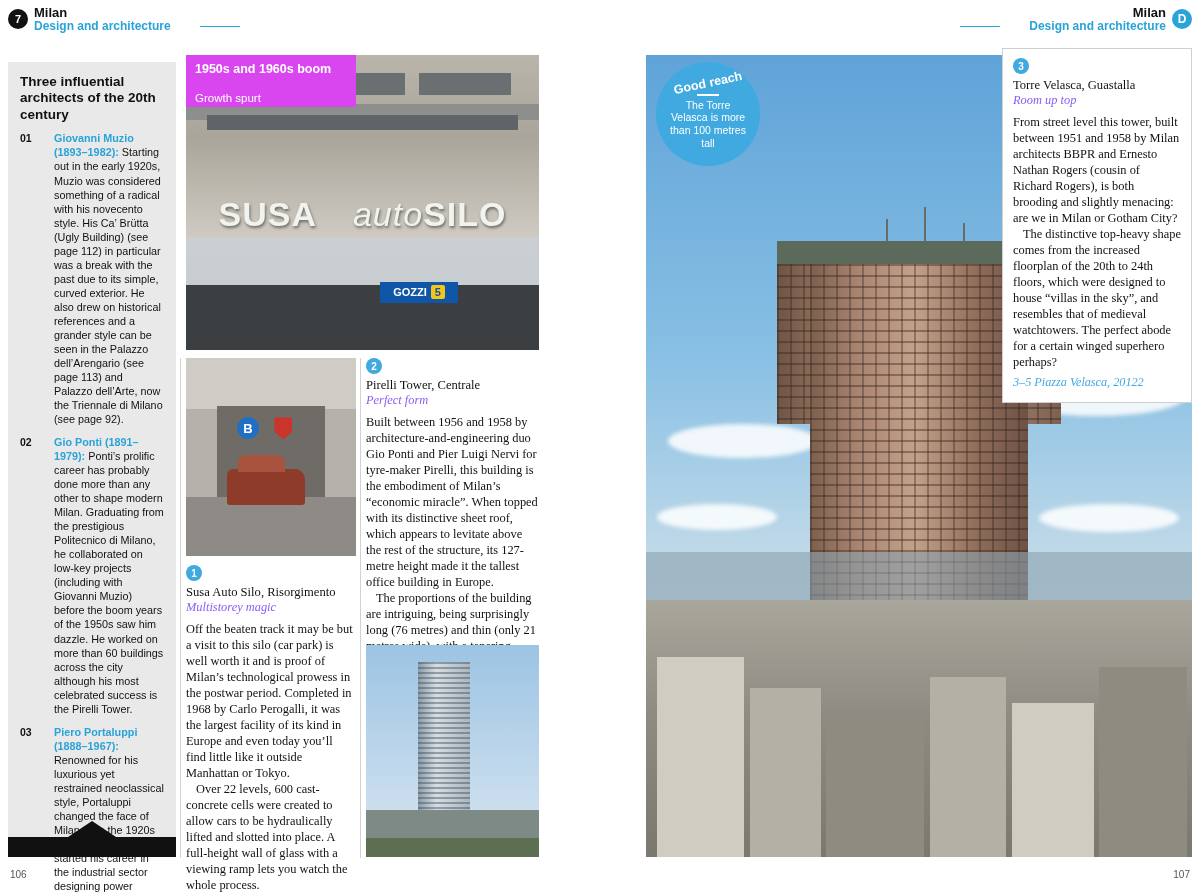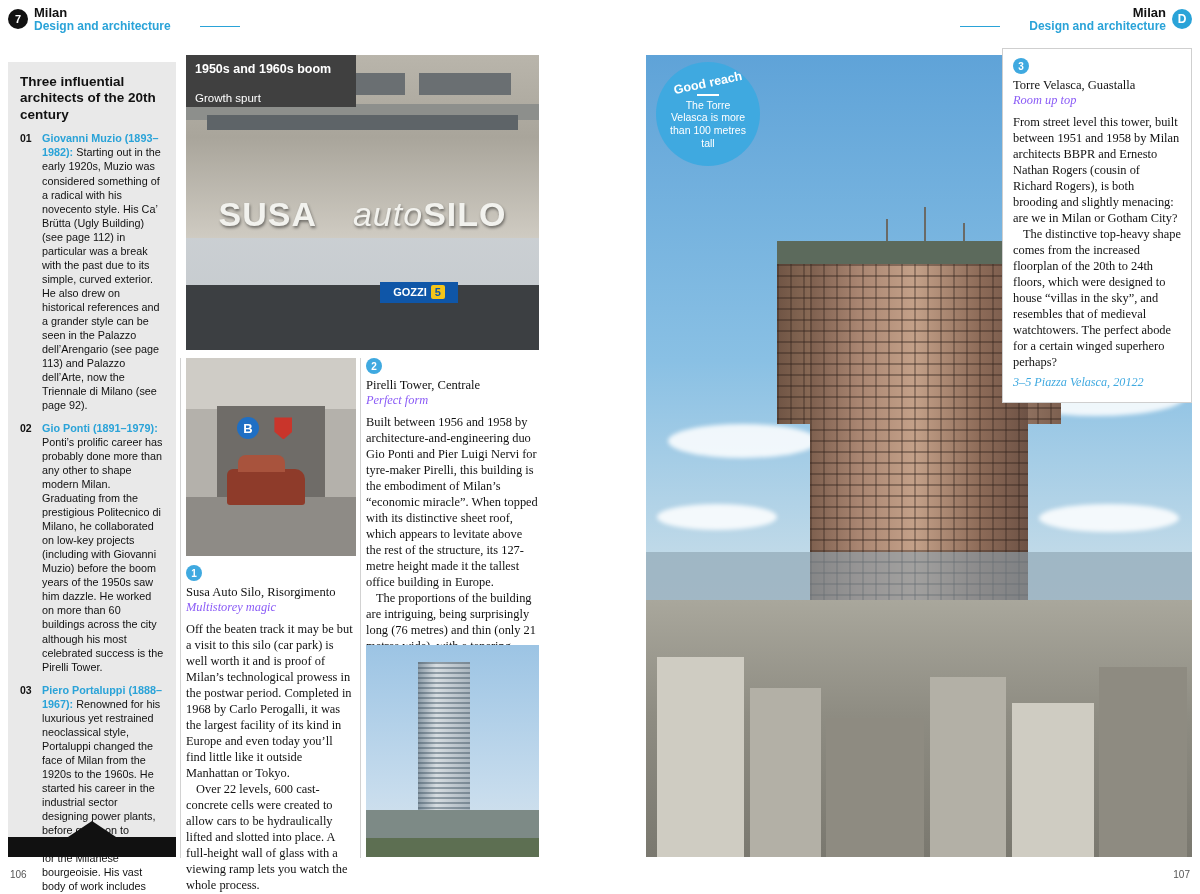--- a/index.html
+++ b/index.html
@@ -39,21 +39,21 @@
   .folio.right{right:10px;}
 
   
   .greybox{
     position:absolute;left:8px;top:62px;width:168px;height:775px;background:#e9e9e9;
   }
   .greybox h2{
     margin:0;padding:12px 12px 8px 12px;font-size:13.5px;font-weight:bold;line-height:1.22;color:#111;
   }
   .arch-list{padding:0 12px 10px 12px;}
-  .arch-item{display:flex;gap:6px;margin-bottom:9px;}
+  .arch-item{display:flex;gap:18px;margin-bottom:9px;}
   .arch-num{font-size:10.5px;font-weight:bold;color:#111;flex:0 0 16px;padding-top:1px;}
   .arch-body{font-size:10.8px;line-height:1.30;color:#111;}
   .arch-name{color:#2aa3d8;font-weight:bold;}
   .tail{
     position:absolute;left:8px;top:837px;width:168px;height:20px;background:#111;
   }
   .tail:before{
     content:"";position:absolute;left:60px;top:-16px;width:0;height:0;
     border-left:24px solid transparent;border-right:24px solid transparent;border-bottom:16px solid #111;
   }
@@ -72,21 +72,21 @@
     display:flex;align-items:center;justify-content:center;
     color:#f2f2ee;font-size:34px;letter-spacing:1px;font-weight:bold;
     text-shadow:1px 2px 3px rgba(0,0,0,.45);font-family:"Liberation Sans",sans-serif;
   }
   .susa-sign i{font-style:italic;font-weight:normal;margin-left:36px;}
   .susa-lower{position:absolute;left:0;bottom:0;width:100%;height:22%;background:#3c3f42;}
   .gozzi{position:absolute;left:55%;bottom:16%;width:22%;height:7%;background:#0f56a8;color:#fff;
     font-size:11px;display:flex;align-items:center;justify-content:center;gap:4px;font-weight:bold;}
   .gozzi .g5{background:#f5c518;color:#0f56a8;width:14px;height:14px;display:flex;align-items:center;justify-content:center;border-radius:2px;}
   .banner{
-    position:absolute;left:186px;top:55px;width:170px;height:52px;background:#404040;color:#fff;padding:7px 9px;
+    position:absolute;left:186px;top:55px;width:170px;height:52px;background:#d946ef;color:#fff;padding:7px 9px;
     box-sizing:border-box;
   }
   .banner .b1{font-size:12.5px;font-weight:bold;line-height:1.15;}
   .banner .b2{font-size:11.5px;line-height:1.2;margin-top:16px;}
 
   
   #susa-garage{left:186px;top:358px;width:170px;height:198px;}
   .gar-bg{position:absolute;inset:0;background:#b4b1ab;}
   .gar-ceiling{position:absolute;left:0;top:0;width:100%;height:26%;background:#cfccc6;}
   .gar-floor{position:absolute;left:0;bottom:0;width:100%;height:30%;background:#8e8b86;}

